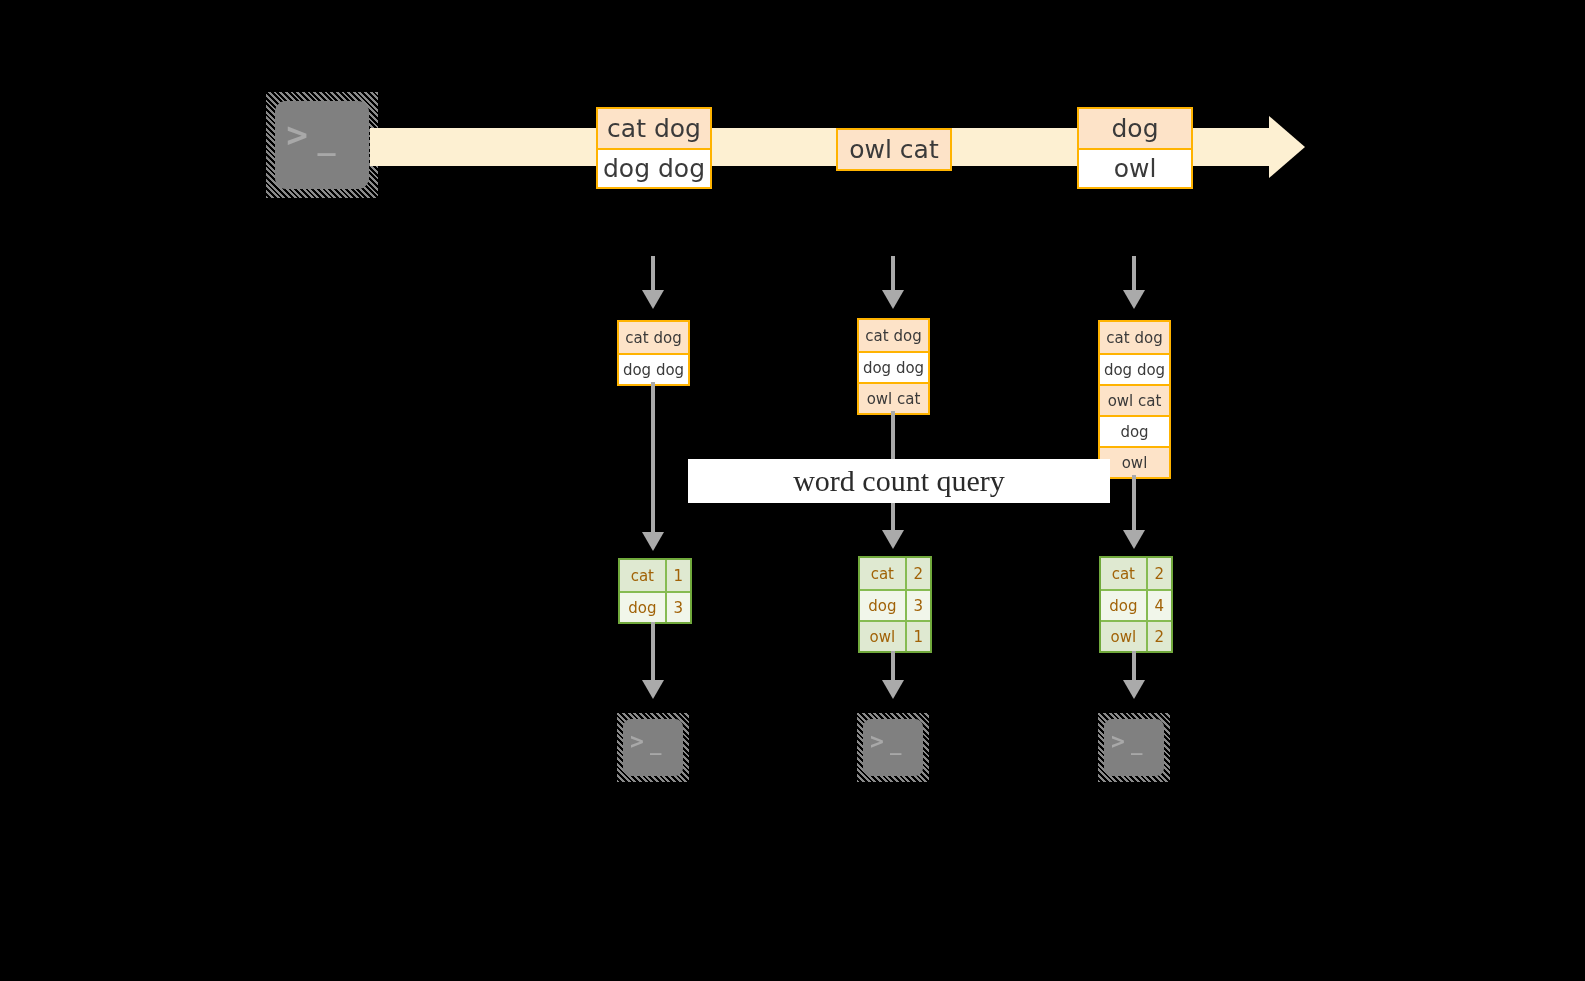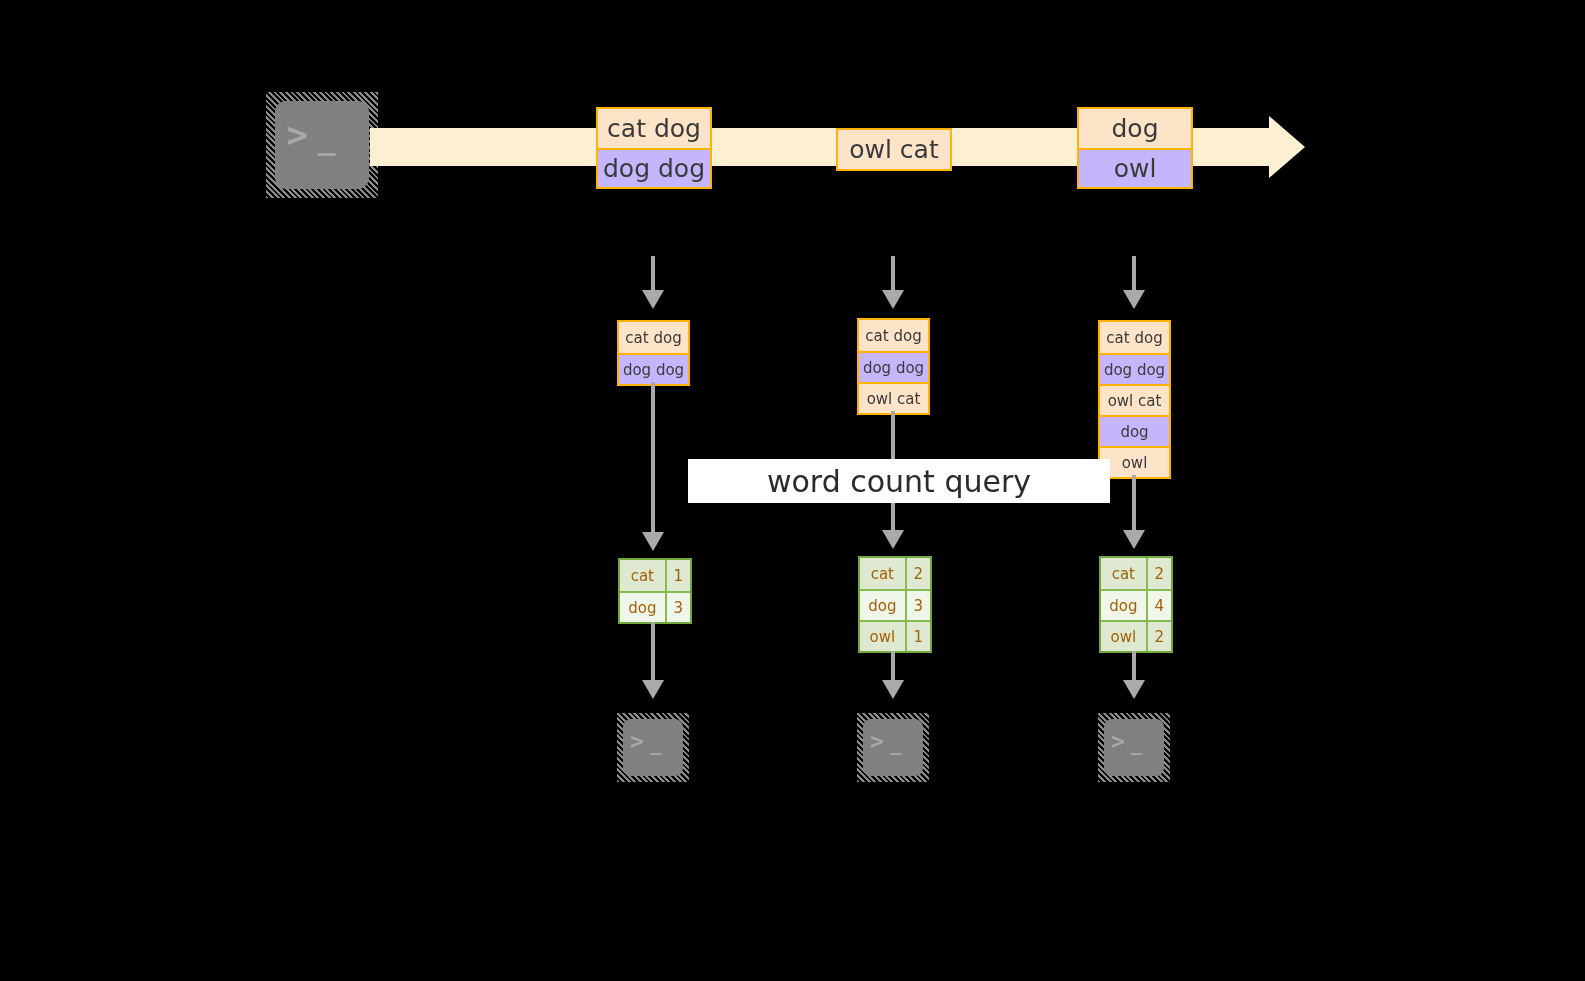--- a/index.html
+++ b/index.html
@@ -76,21 +76,21 @@
   }
   .ocell {
     box-sizing: border-box;
     display: flex;
     align-items: center;
     justify-content: center;
     white-space: nowrap;
     color: #3a3a3a;
   }
   .ocell.shade-a { background: #fde3c8; }
-  .ocell.shade-b { background: #c4b5fd; }
+  .ocell.shade-b { background: #ffffff; }
   .ocell + .ocell { border-top: 2px solid #ffb300; }
 
   
   .obox.big { font-size: 25px; }
   .obox.big .ocell { height: 39px; }
   
   .obox.small { font-size: 15px; }
   .obox.small .ocell { height: 31px; }
 
   
@@ -142,20 +142,21 @@
   
   .query-label {
     position: absolute;
     background: #ffffff;
     display: flex;
     align-items: center;
     justify-content: center;
     color: #2b2b2b;
     font-size: 30px;
     white-space: nowrap;
+    font-family: Liberation Serif, serif;
   }
 </style>
 </head>
 <body>
 
 <div class="stage">
 
   <div class="term" style="left:266px; top:92px; width:112px; height:106px;">
     <div class="term-inner"></div>
     <div class="term-prompt term-chev" style="font-size:36px;">&gt;</div>

